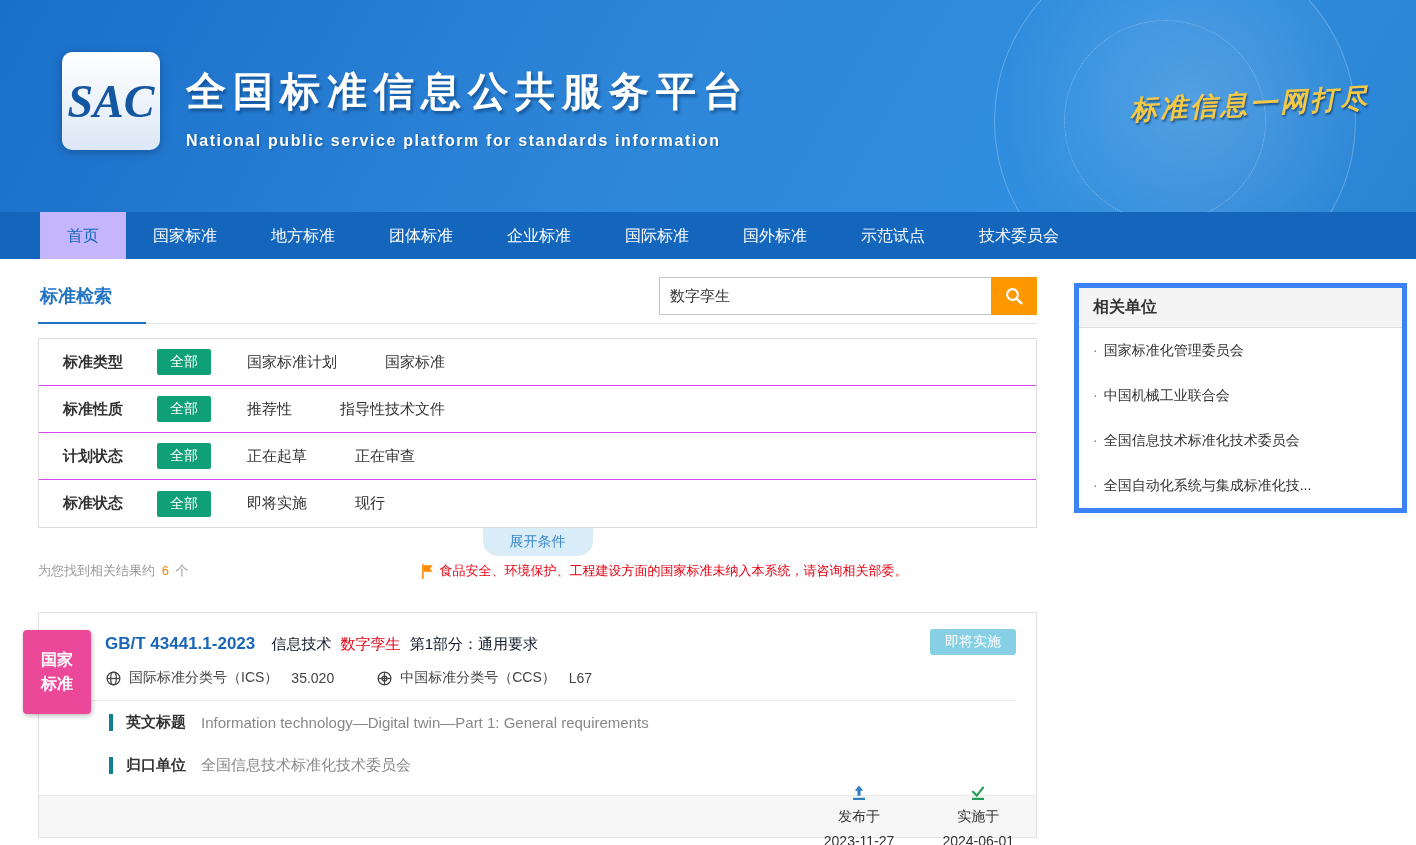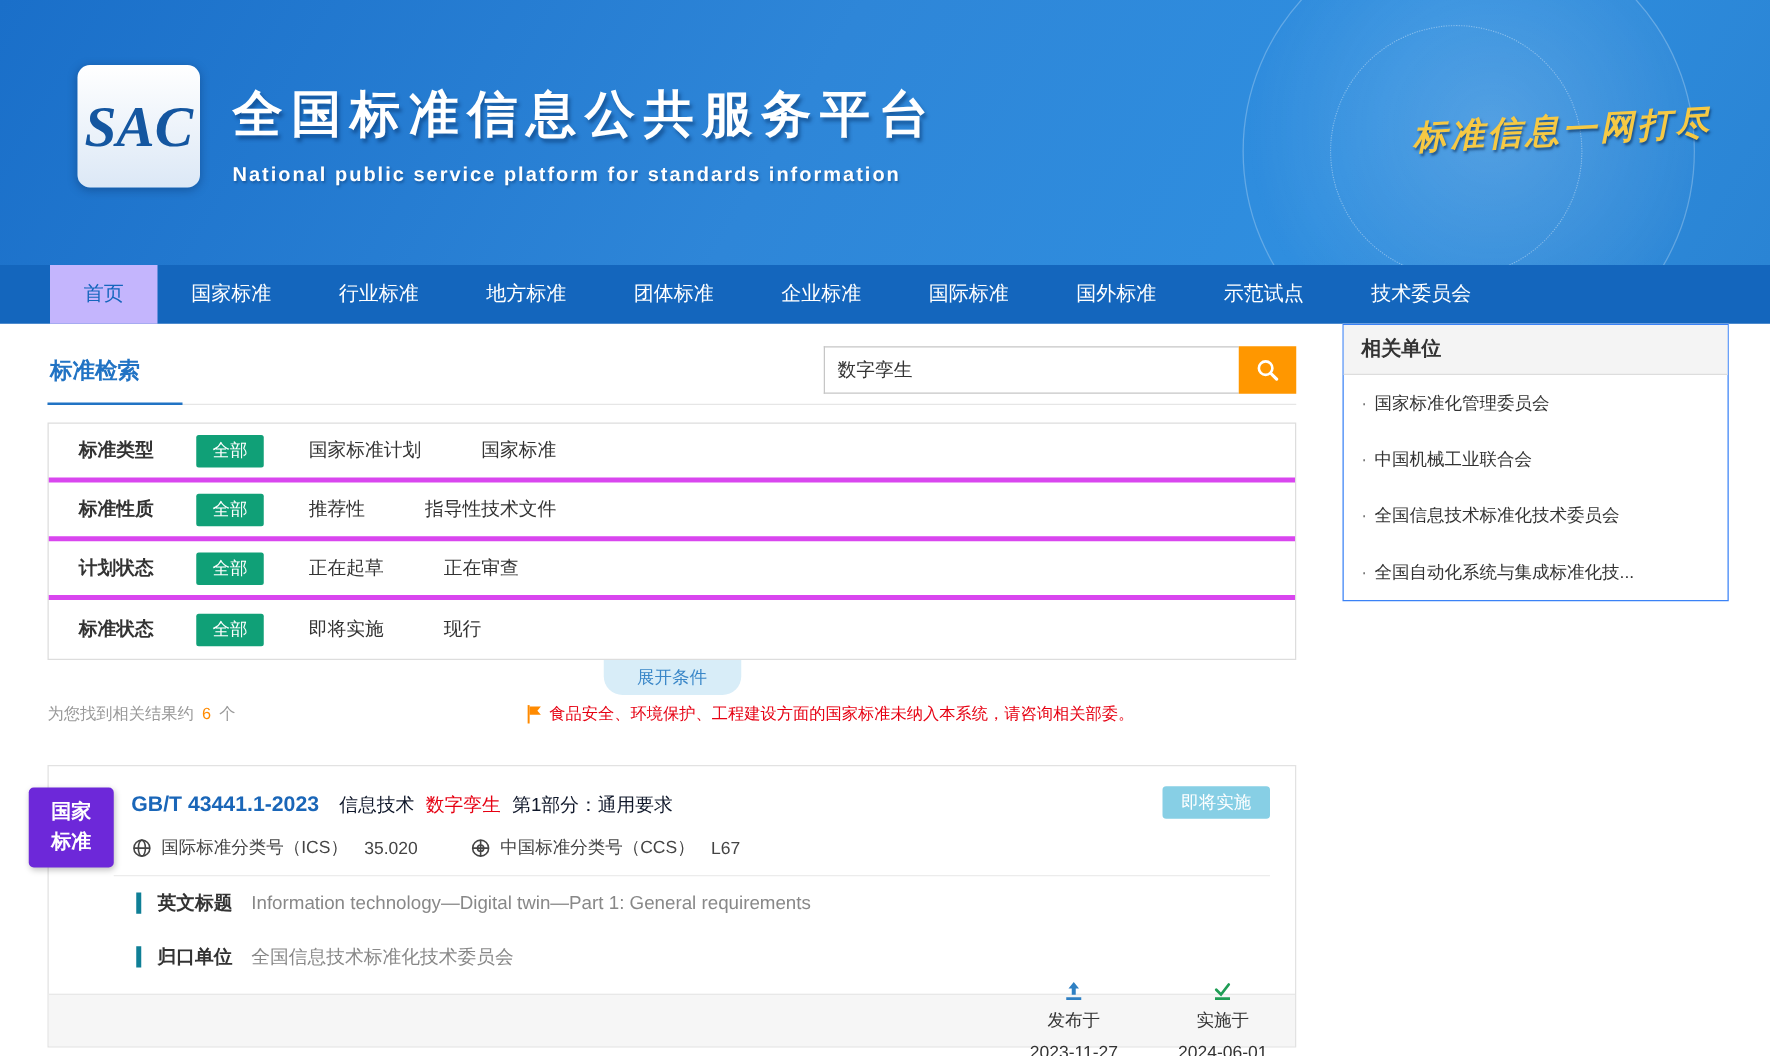--- a/index.html
+++ b/index.html
@@ -27,55 +27,55 @@
     font-family:"Liberation Serif","DejaVu Serif",serif; text-shadow:1px 2px 2px rgba(0,30,70,.55); z-index:2; }
 
   
   .nav { height:47px; background:#1466bd; display:flex; padding-left:40px; }
   .nav-item { color:#fff; font-size:16px; line-height:47px; padding:0 27px; cursor:pointer; white-space:nowrap; }
   .nav-item.active { background:#c4b5fd; color:#1466bd; }
 
   
   .main { display:flex; align-items:flex-start; padding:0 0 30px 38px; }
   .left { width:999px; }
-  .right-sidebar { width:309px; margin-left:37px; border:1px solid #3b82f6; background:#fff; }
+  .right-sidebar { width:333px; margin-left:37px; margin-top:24px; border:5px solid #3b82f6; background:#fff; }
 
   
   .section-bar { display:flex; justify-content:space-between; align-items:flex-end;
     margin-top:18px; border-bottom:1px solid #e6e6e6; }
   .search-title { color:#2173c4; font-size:18px; font-weight:bold; padding:0 34px 14px 2px;
     border-bottom:2px solid #2173c4; margin-bottom:-1px;text-align:right; }
   .search-group { display:flex; margin-bottom:8px; }
   .search-input { width:332px; height:38px; border:1px solid #c6c6c6; border-right:none; padding:0 10px;
     font-size:15px; color:#333; outline:none; font-family:inherit; }
   .search-btn { width:46px; height:38px; background:#ff9700; border:none; cursor:pointer;
     display:flex; align-items:center; justify-content:center; }
 
   
   .filter-box { border:1px solid #ddd; margin-top:14px; }
-  .filter-row { display:flex; align-items:center; height:47px; border-bottom:4px solid #d946ef; padding-left:24px; }
+  .filter-row { display:flex; align-items:center; height:47px; border-bottom:1px solid #d946ef; padding-left:24px; }
   .filter-row:last-child { border-bottom:none; }
   .filter-label { font-size:15px; font-weight:bold; color:#333; width:94px; }
   .btn-all { background:#10a077; color:#fff; font-size:14px; padding:4px 13px; border-radius:2px;
     margin-right:36px; cursor:pointer; }
   .filter-opt { font-size:15px; color:#333; margin-right:48px; cursor:pointer; }
 
   .expand-row { text-align:center; height:28px; }
   .expand-btn { display:inline-block; background:#d8edf8; color:#3a87c8; font-size:14px;
     padding:5px 27px; border-radius:0 0 15px 15px; cursor:pointer; }
 
   
   .result-info { display:flex; align-items:center; margin-top:6px; font-size:13px; }
   .result-count { color:#999; }
   .result-count b { color:#ff8a00; font-weight:normal; margin:0 3px; }
   .notice { margin-left:233px; color:#e60012; display:flex; align-items:center; gap:5px; }
 
   
   .card { position:relative; border:1px solid #e2e2e2; margin-top:32px; }
-  .card-badge { position:absolute; left:-16px; top:17px; width:68px; height:64px; background:#6d28d9;
+  .card-badge { position:absolute; left:-16px; top:17px; width:68px; height:84px; background:#ec4899;
     border-radius:4px; color:#fff; font-size:16px; font-weight:bold; display:flex; flex-direction:column;
     align-items:center; justify-content:center; line-height:24px; box-shadow:1px 2px 5px rgba(0,0,0,.25); }
   .status-badge { position:absolute; right:20px; top:16px; background:#87cfe5; color:#fff;
     font-size:14px; padding:4px 15px; border-radius:3px; }
   .card-head { padding:21px 150px 0 66px; font-size:15px; cursor:pointer; }
   .card-code { color:#1a66b8; font-weight:bold; font-size:17px; margin-right:12px; }
   .card-t { color:#0f172a; }
   .card-red { color:#e60012; margin:0 5px; }
   .card-meta { display:flex; align-items:center; padding:15px 0 13px 66px; font-size:14px; color:#444; }
   .meta-item { display:flex; align-items:center; gap:7px; margin-right:42px; }
@@ -109,21 +109,20 @@
     <div class="title-block">
       <div class="title-cn">全国标准信息公共服务平台</div>
       <div class="title-en">National public service platform  for standards information</div>
     </div>
     <div class="slogan">标准信息一网打尽</div>
   </header>
 
   <nav class="nav">
     <div class="nav-item active">首页</div>
     <div class="nav-item">国家标准</div>
-    <div class="nav-item">行业标准</div>
     <div class="nav-item">地方标准</div>
     <div class="nav-item">团体标准</div>
     <div class="nav-item">企业标准</div>
     <div class="nav-item">国际标准</div>
     <div class="nav-item">国外标准</div>
     <div class="nav-item">示范试点</div>
     <div class="nav-item">技术委员会</div>
   </nav>
 
   <div class="main">

